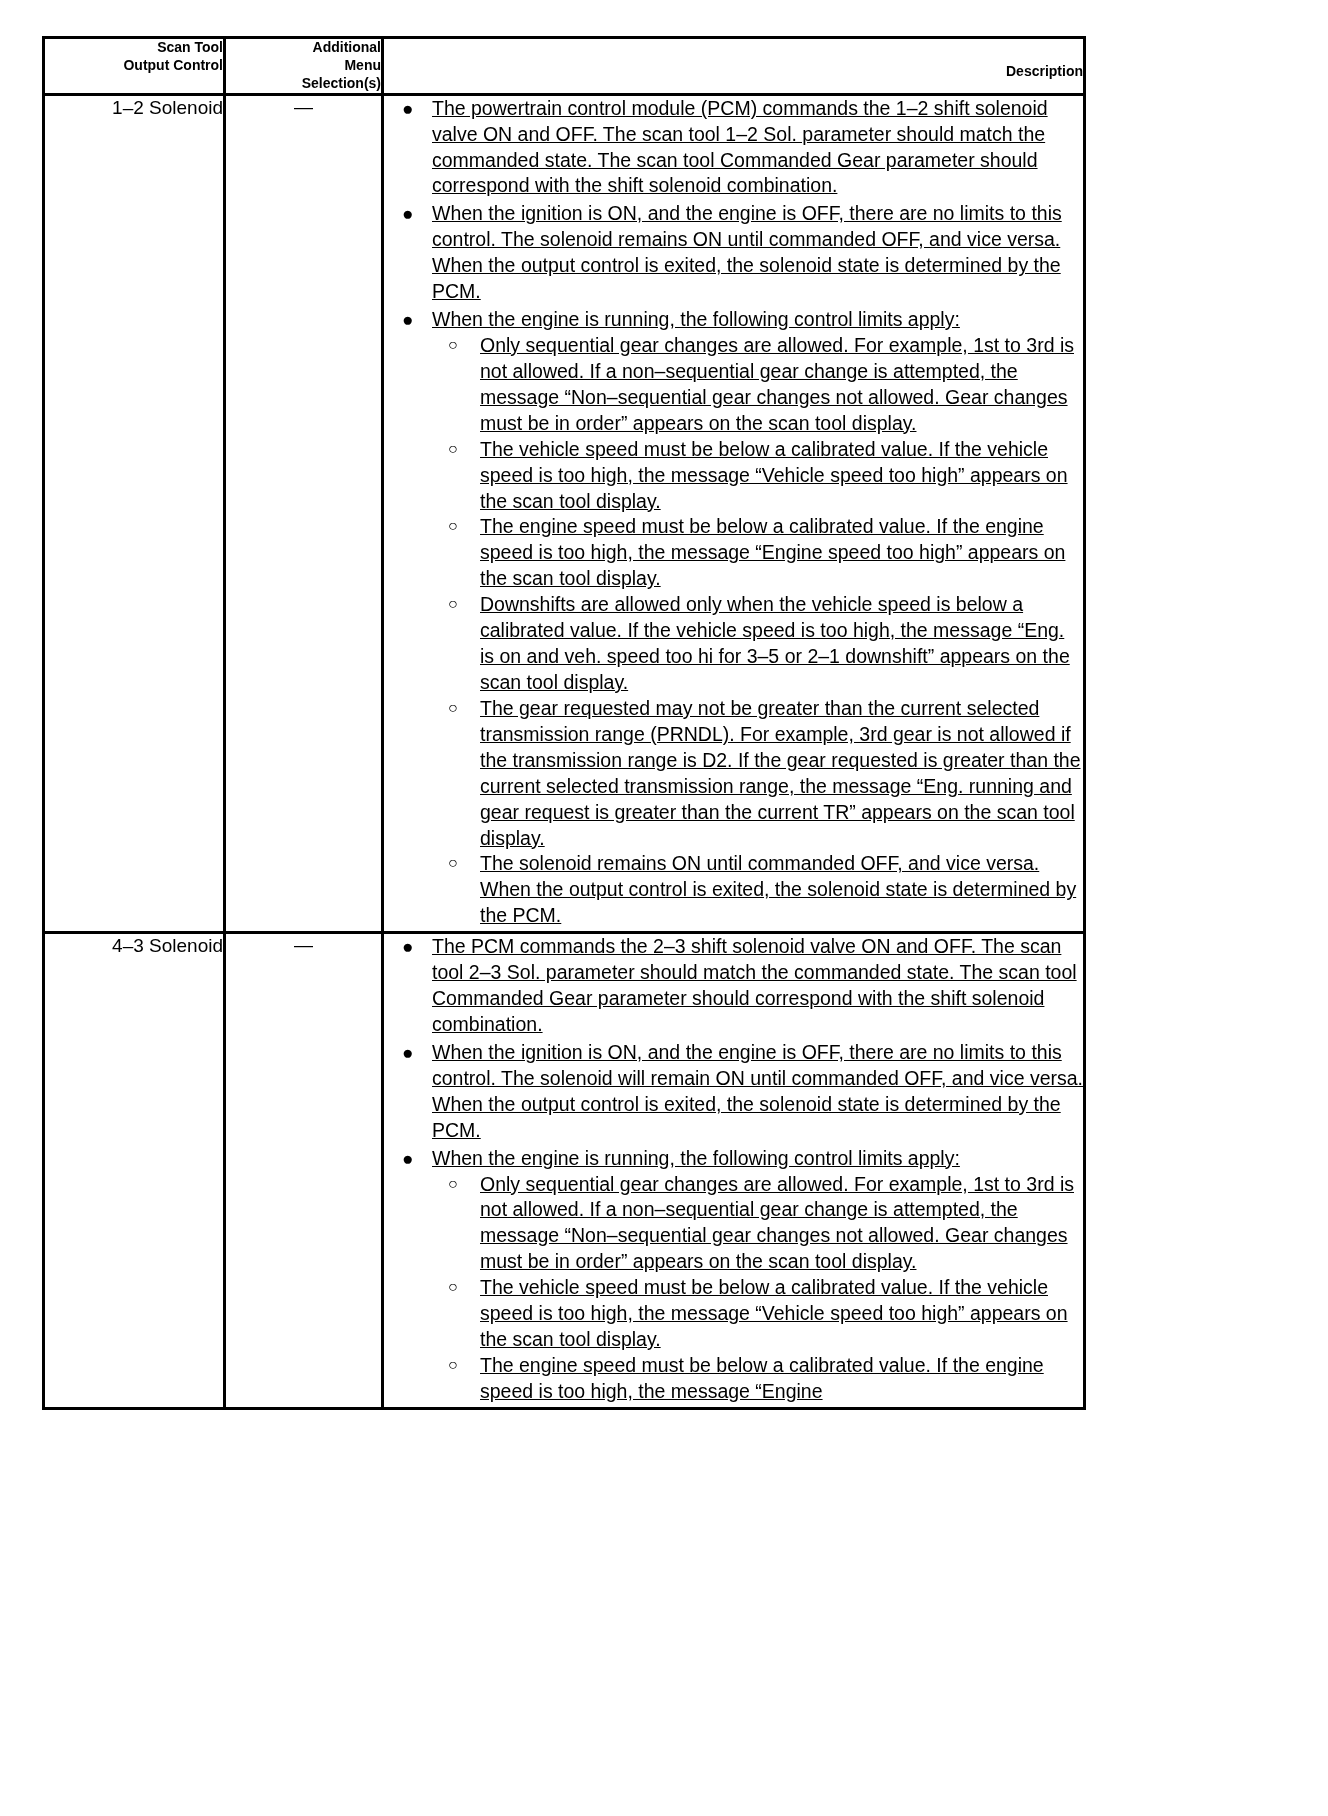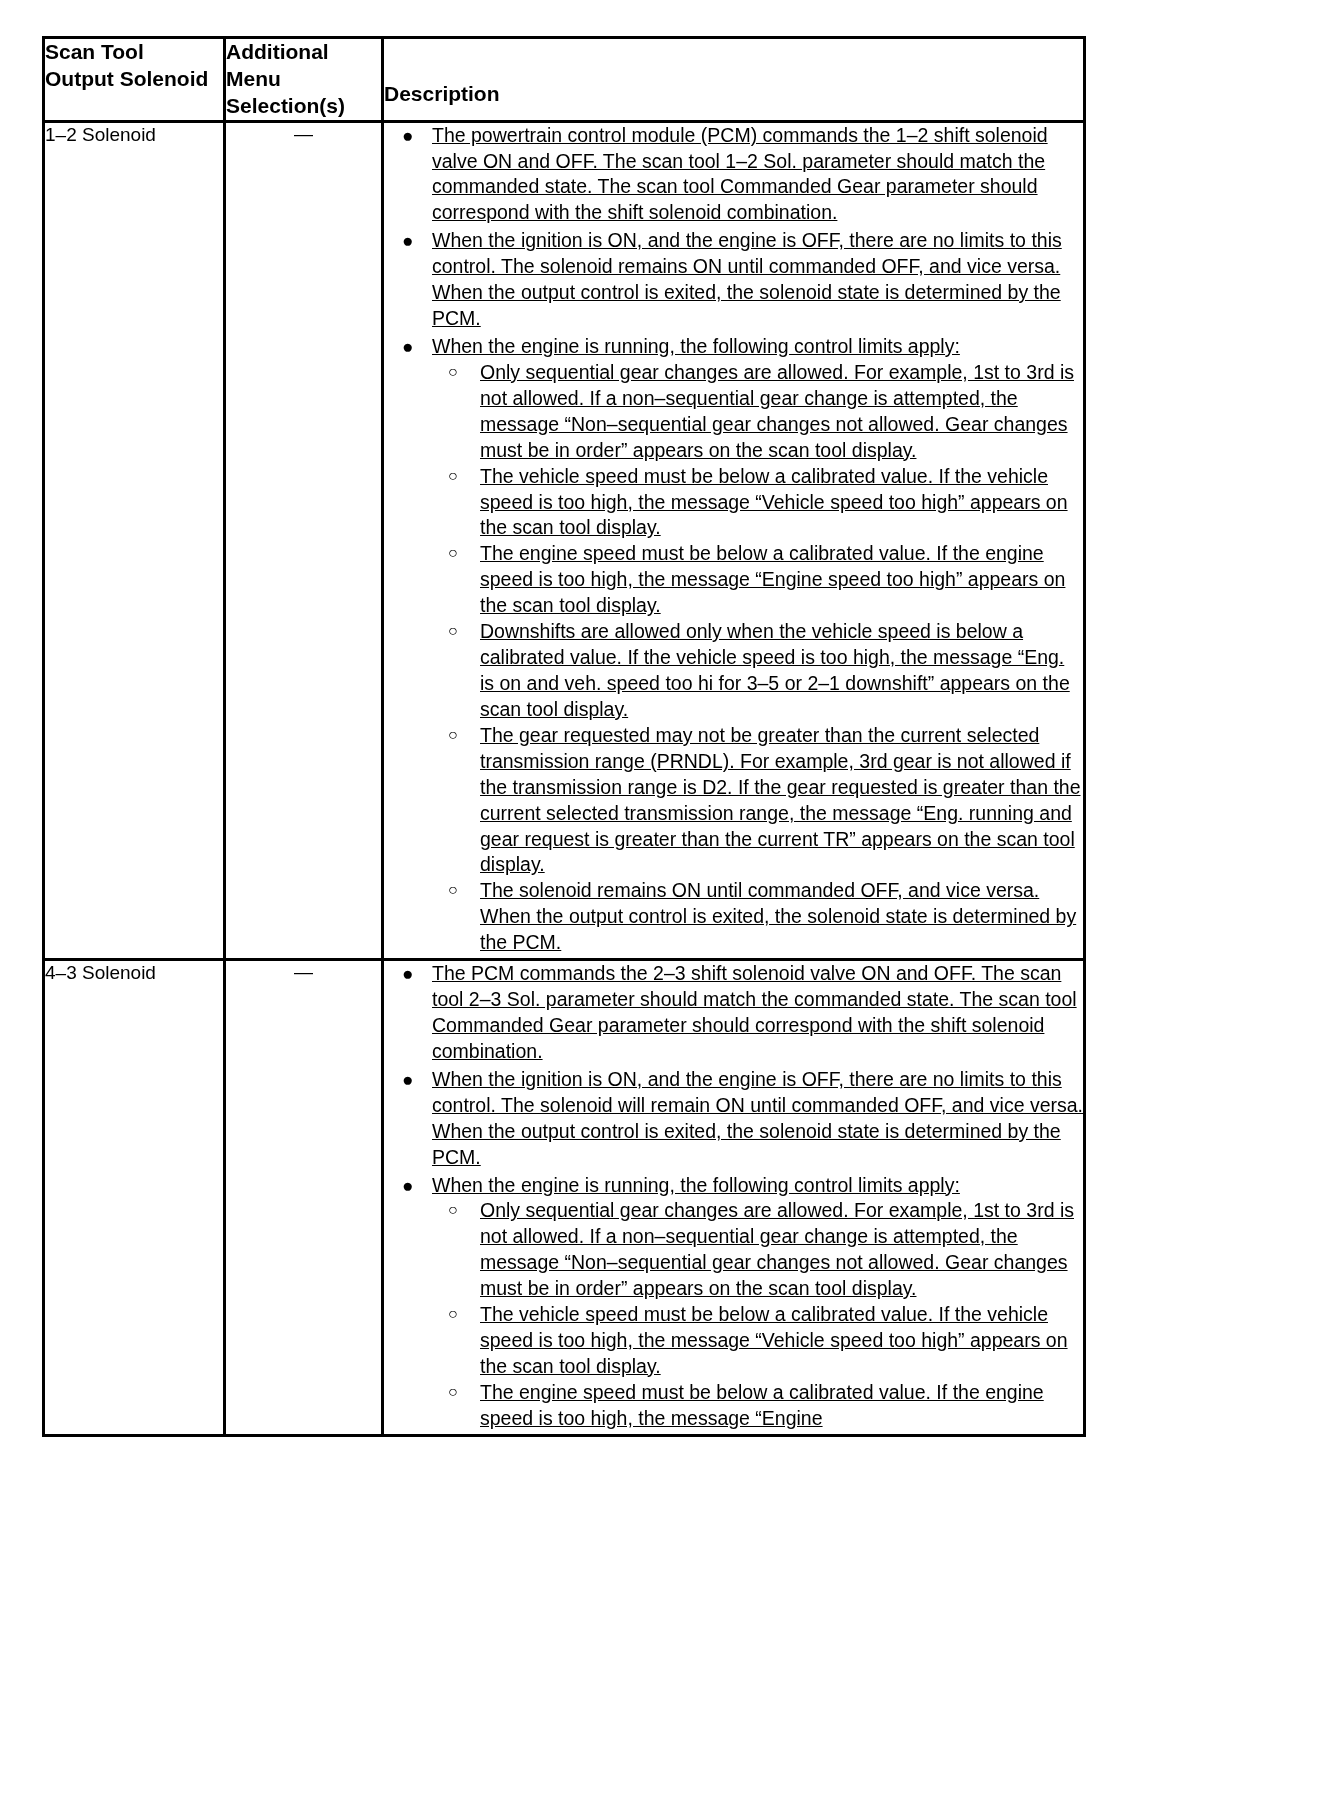--- a/index.html
+++ b/index.html
@@ -24,36 +24,36 @@
     border-collapse: collapse;
     width: 100%;
     table-layout: fixed;
   }
   table.spec-table td, table.spec-table th {
     border: 3px solid #000000;
     vertical-align: top;
     padding: 0;
   }
   th.col-head {
-    text-align: left;
-    font-size: 21px;
+    text-align: right;
+    font-size: 14px;
     font-weight: bold;
     line-height: 1.28;
     padding: 10px 4px 10px 4px;
   }
   th.col-head.desc {
     vertical-align: bottom;
     padding-bottom: 12px;
   }
   .col-1 { width: 178px; }
   .col-2 { width: 155px; }
   .col-3 { width: auto; }
 
   td.cell-label {
-    text-align: left;
+    text-align: right;
     vertical-align: middle;
     font-size: 19px;
     line-height: 1.3;
   }
   td.cell-dash {
     text-align: center;
     vertical-align: middle;
     font-size: 19px;
   }
   td.cell-desc {
@@ -102,21 +102,21 @@
 </style>
 </head>
 <body>
 
 <div class="page">
   <table class="spec-table">
     <thead>
       <tr>
         <th class="col-head col-1">
           <div>Scan Tool</div>
-          <div>Output Solenoid</div>
+          <div>Output Control</div>
         </th>
         <th class="col-head col-2">
           <div>Additional</div>
           <div>Menu</div>
           <div>Selection(s)</div>
         </th>
         <th class="col-head desc col-3">Description</th>
       </tr>
     </thead>
     <tbody id="table-body">

